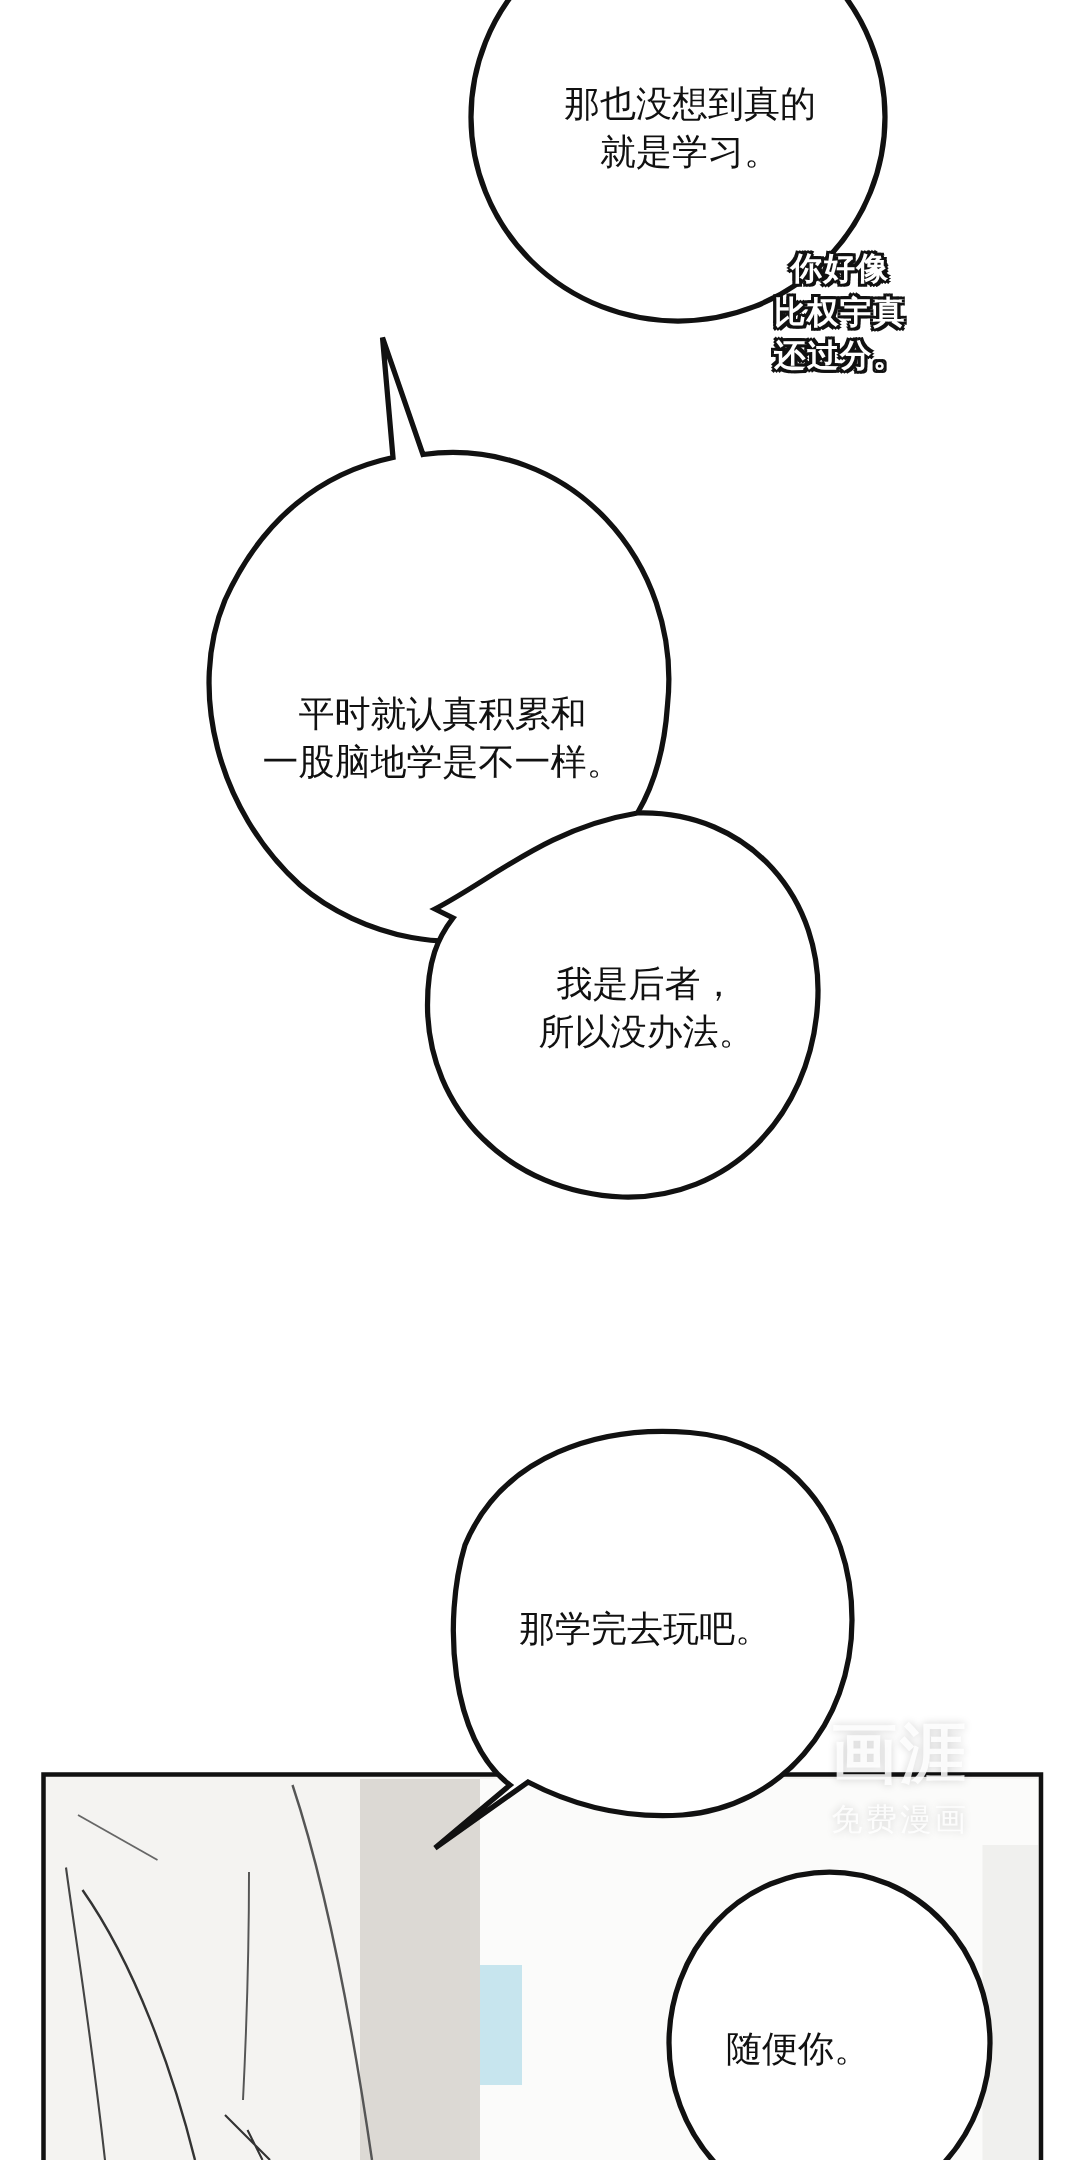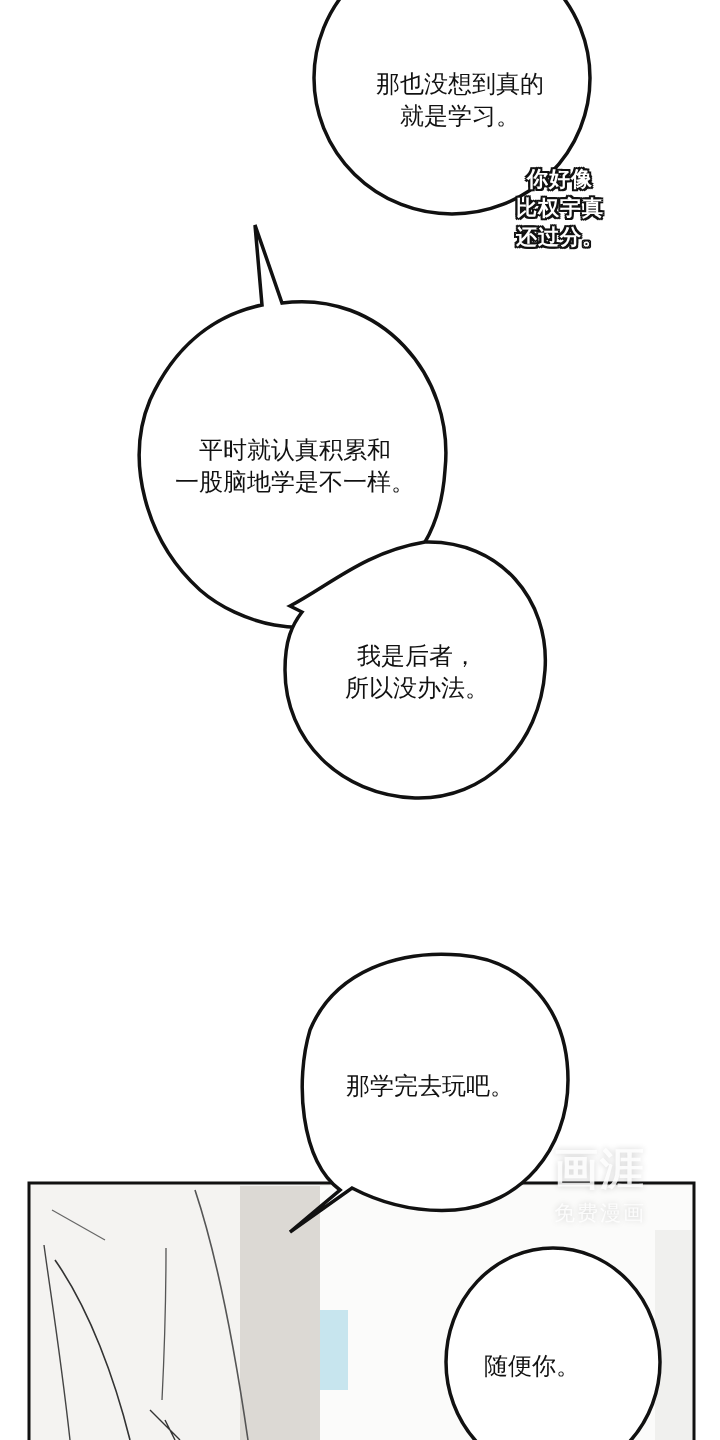--- a/index.html
+++ b/index.html
@@ -70,27 +70,27 @@
            C 300 1160 295 1080 310 1030
            C 335 970 400 950 460 955
            C 525 960 568 1010 568 1080
            C 568 1150 520 1205 455 1210
            C 410 1213 375 1200 352 1188
            L 290 1232 L 340 1190 Z" fill="#fff" stroke="#111" stroke-width="3.5" stroke-linejoin="miter"></path>
 
   <ellipse cx="553" cy="1362" rx="107" ry="114" fill="#fff" stroke="#111" stroke-width="3.5"></ellipse>
 </svg>
 
-<div class="bubble-text" style="left:350px; top:68px; width:220px;">那也没想到真的
+<div class="bubble-text" style="left:350px; top:53px; width:220px;">那也没想到真的
 就是学习。</div>
 
-<div class="bubble-text" style="left:145px; top:434px; width:300px;">平时就认真积累和
+<div class="bubble-text" style="left:145px; top:460px; width:300px;">平时就认真积累和
 一股脑地学是不一样。</div>
 
-<div class="bubble-text" style="left:327px; top:640px; width:180px;">我是后者，
+<div class="bubble-text" style="left:341px; top:640px; width:180px;">我是后者，
 所以没办法。</div>
 
 <div class="bubble-text" style="left:330px; top:1070px; width:200px;">那学完去玩吧。</div>
 
 <div class="bubble-text" style="left:472px; top:1350px; width:120px;">随便你。</div>
 
 <div class="sfx" style="left:516px; top:165px;text-align:center;">你好像
 比权宇真
 还过分。</div>
 

